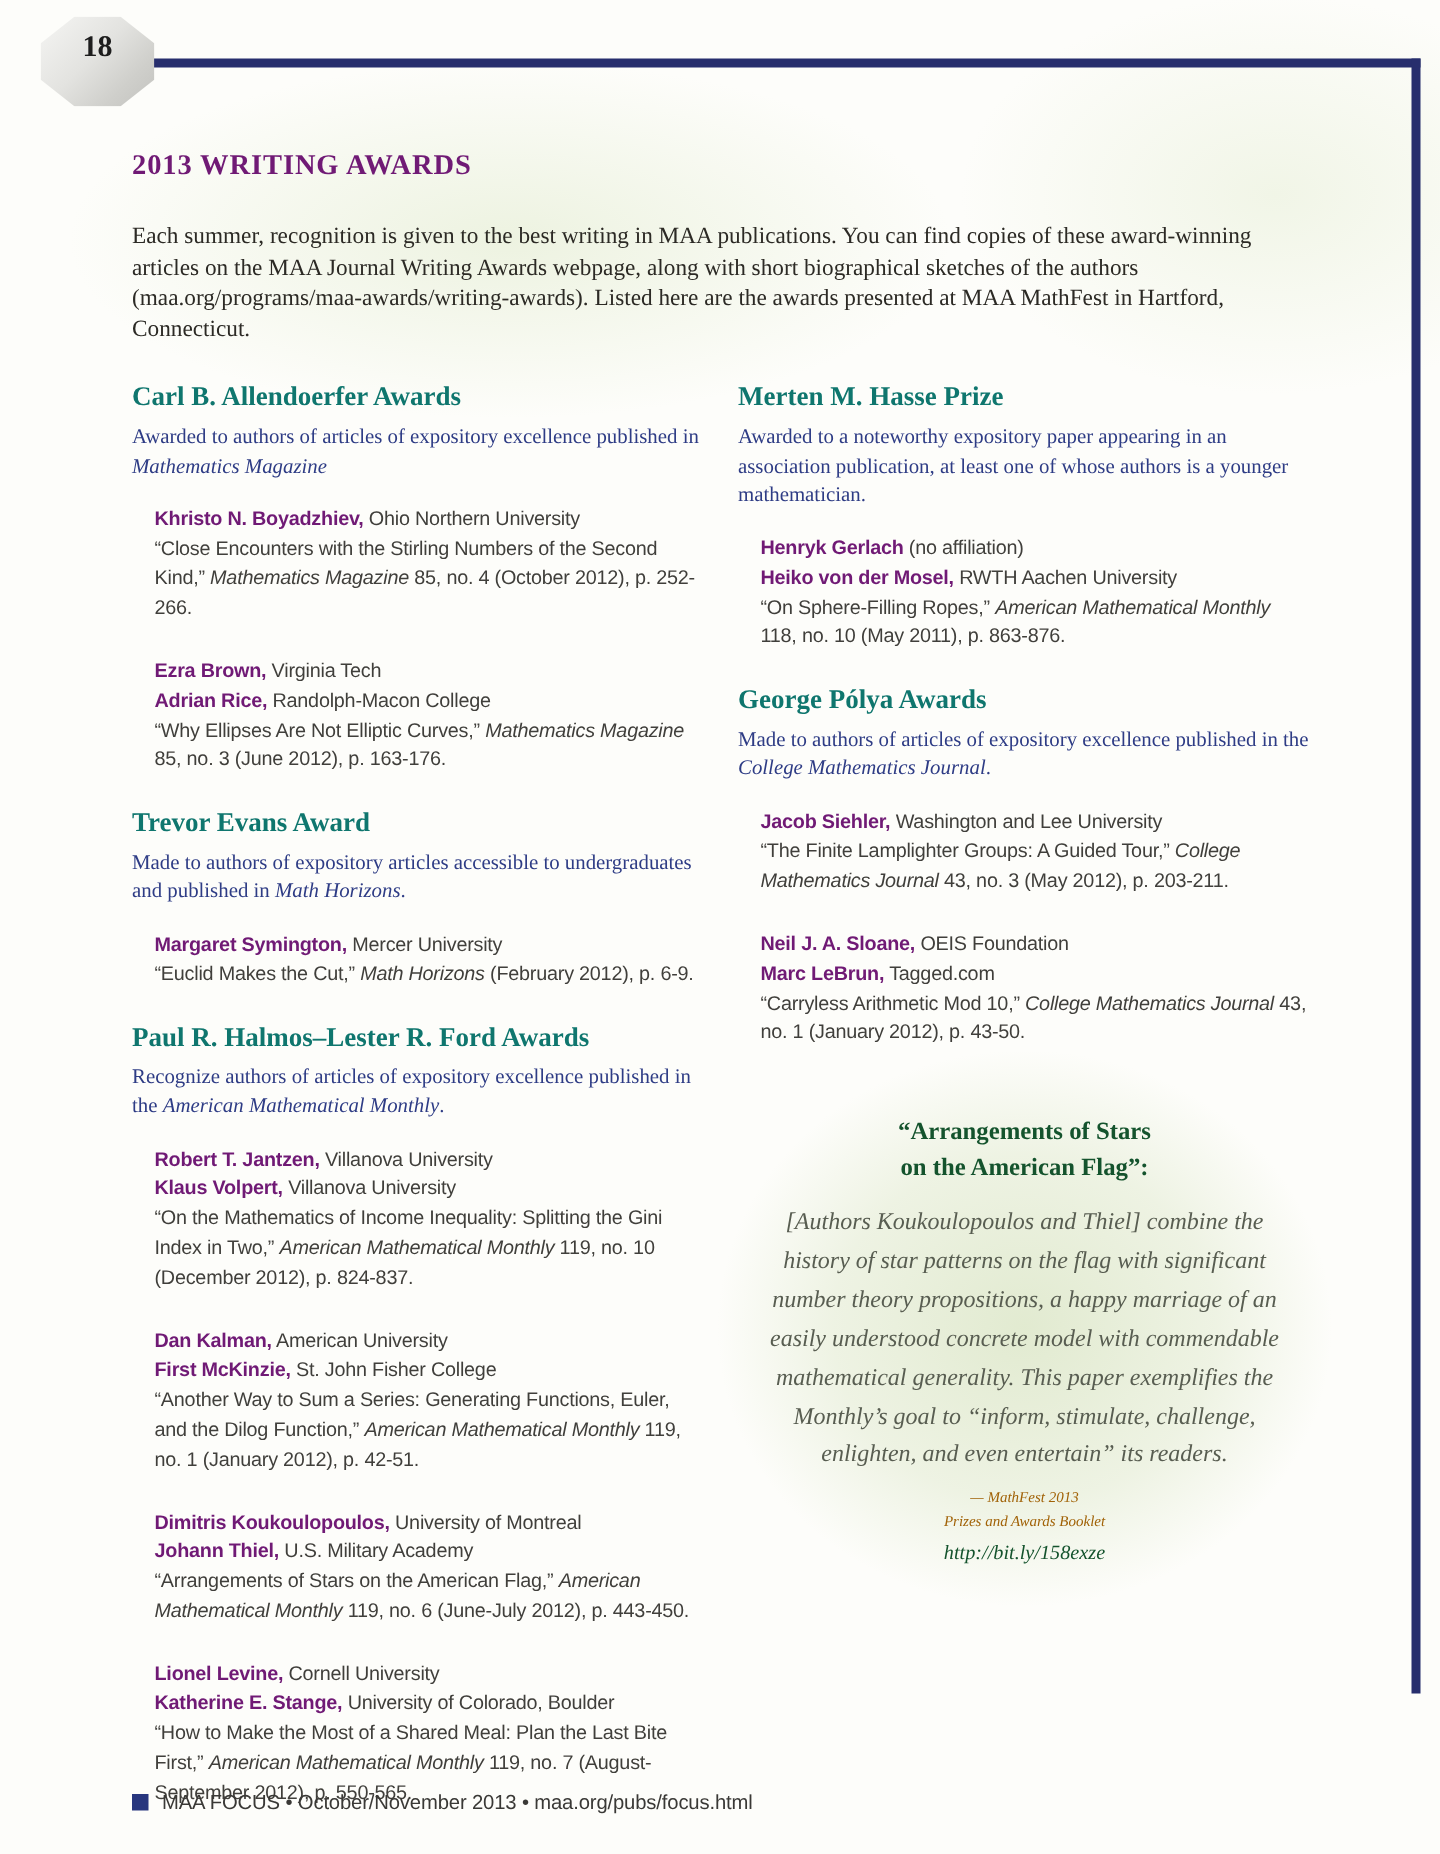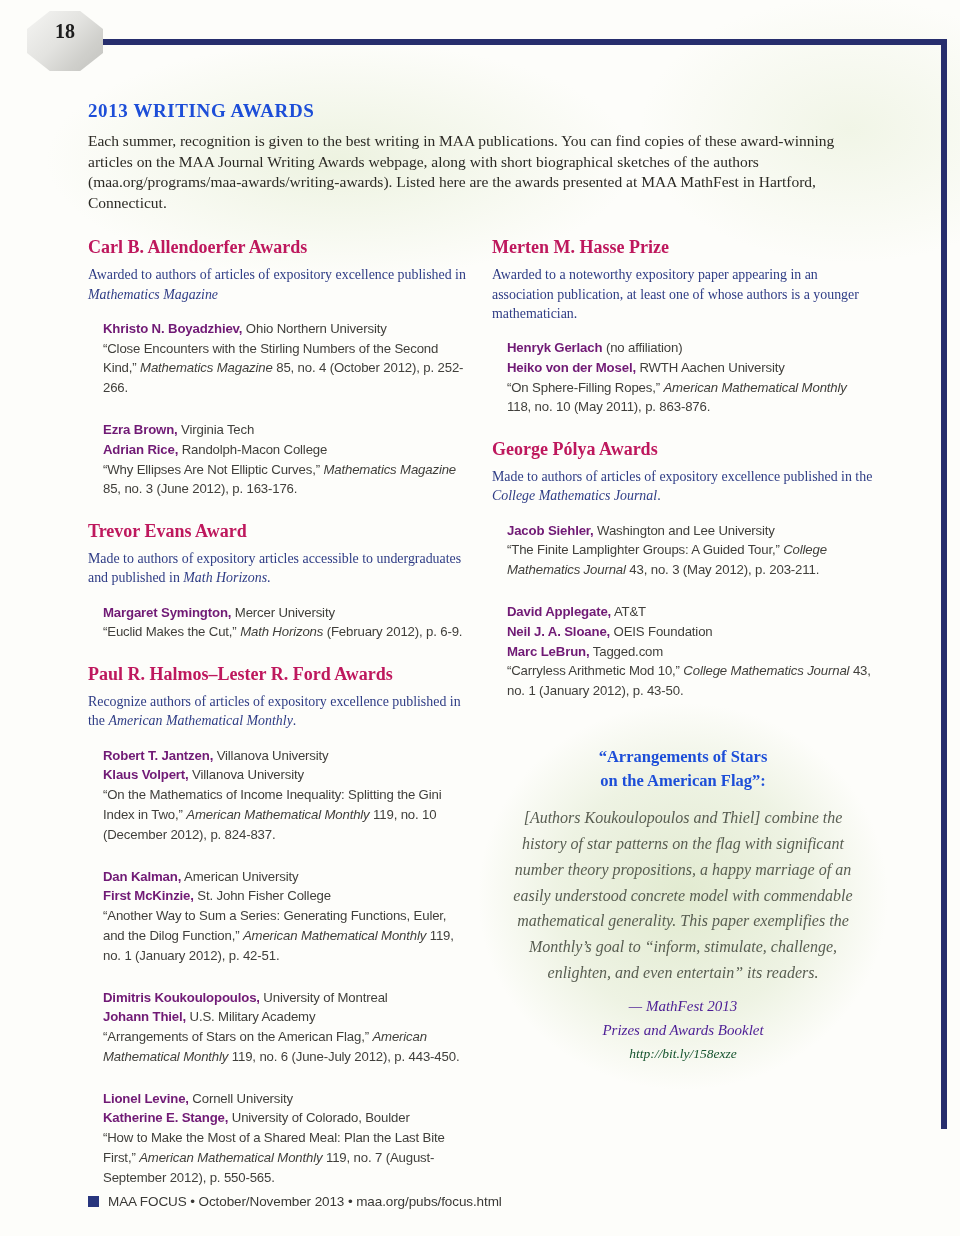--- a/index.html
+++ b/index.html
@@ -24,39 +24,39 @@
     clip-path:polygon(30% 0, 70% 0, 100% 30%, 100% 70%, 70% 100%, 30% 100%, 0 70%, 0 30%);
     display:flex; align-items:flex-start; justify-content:center;
     z-index:2;
   }
   .gem span { margin-top:9px; font:700 20px "Liberation Serif", serif; color:#1d1d1d; }
 
   
   .content { position:absolute; left:88px; top:100px; width:786px; }
 
   h1.page-title {
-    margin:0 0 9px 0;
+    margin:0 0 26px 0;
     font:700 19px "Liberation Serif", serif;
     letter-spacing:0.6px;
-    color:#1d4ed8;
+    color:#701a75;
   }
   .intro-text {
     margin:0;
     font-size:15.5px; line-height:1.33;
     color:#2c2a25;
   }
 
   .columns { display:flex; gap:24px; margin-top:24px; }
   .col-left  { width:380px; flex:0 0 380px; }
   .col-right { width:382px; flex:0 0 382px; }
 
   h2.sec-title {
     margin:22px 0 7px 0;
     font:700 18px "Liberation Serif", serif;
-    color:#be185d;
+    color:#0f766e;
   }
   section:first-child h2.sec-title { margin-top:0; }
   .sec-desc {
     margin:0 0 15px 0;
     font-size:13.9px; line-height:1.38;
     color:#2e3c85;
   }
   .sec-desc .i { font-style:italic; }
 
   .entries { margin-left:15px; }
@@ -79,33 +79,33 @@
   }
   .pq-glow {
     position:absolute; left:-14px; right:-14px; top:-28px; bottom:-28px;
     background:radial-gradient(closest-side, rgba(203,219,174,0.55), rgba(203,219,174,0.30) 62%, rgba(203,219,174,0) 100%);
     border-radius:50%;
     z-index:0;
   }
   .pq-inner { position:relative; z-index:1; }
   .pq-title {
     font:600 16.5px "Liberation Serif", serif;
-    color:#1d4ed8;
+    color:#14532d;
     line-height:1.45;
   }
   .pq-body {
     margin:12px 4px 8px 4px;
     font-style:italic;
     font-size:16px; line-height:1.62;
     color:#585d51;
   }
   .pq-attrib {
     font-style:italic;
-    font-size:15px; line-height:1.6;
-    color:#4c1d95;
+    font-size:10px; line-height:1.6;
+    color:#a16207;
   }
   .pq-link {
     margin-top:4px;
     font-style:italic;
     font-size:13.5px;
     color:#14532d;
     cursor:pointer;
   }
 
   
@@ -207,21 +207,20 @@
 
       <section class="award-section">
         <h2 class="sec-title">George Pólya Awards</h2>
         <p class="sec-desc"><span>Made to authors of articles of expository excellence published in the </span><span class="i">College Mathematics Journal</span><span>.</span></p>
         <div class="entries">
             <div class="entry">
               <div class="eline"><span class="b">Jacob Siehler,</span><span> Washington and Lee University</span></div>
               <div class="eline"><span>“The Finite Lamplighter Groups: A Guided Tour,” </span><span class="i">College Mathematics Journal</span><span> 43, no. 3 (May 2012), p. 203-211.</span></div>
             </div>
             <div class="entry">
-              <div class="eline"><span class="b">David Applegate,</span><span> AT&amp;T</span></div>
               <div class="eline"><span class="b">Neil J. A. Sloane,</span><span> OEIS Foundation</span></div>
               <div class="eline"><span class="b">Marc LeBrun,</span><span> Tagged.com</span></div>
               <div class="eline"><span>“Carryless Arithmetic Mod 10,” </span><span class="i">College Mathematics Journal</span><span> 43, no. 1 (January 2012), p. 43-50.</span></div>
             </div>
           </div>
       </section>
 
       <aside class="pullquote">
         <div class="pq-glow"></div>
         <div class="pq-inner">

